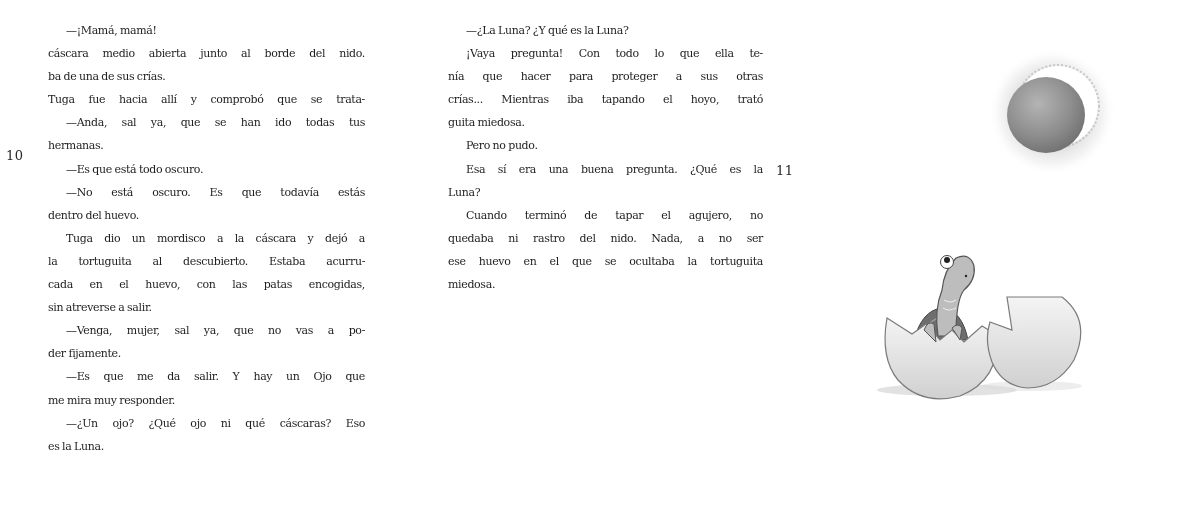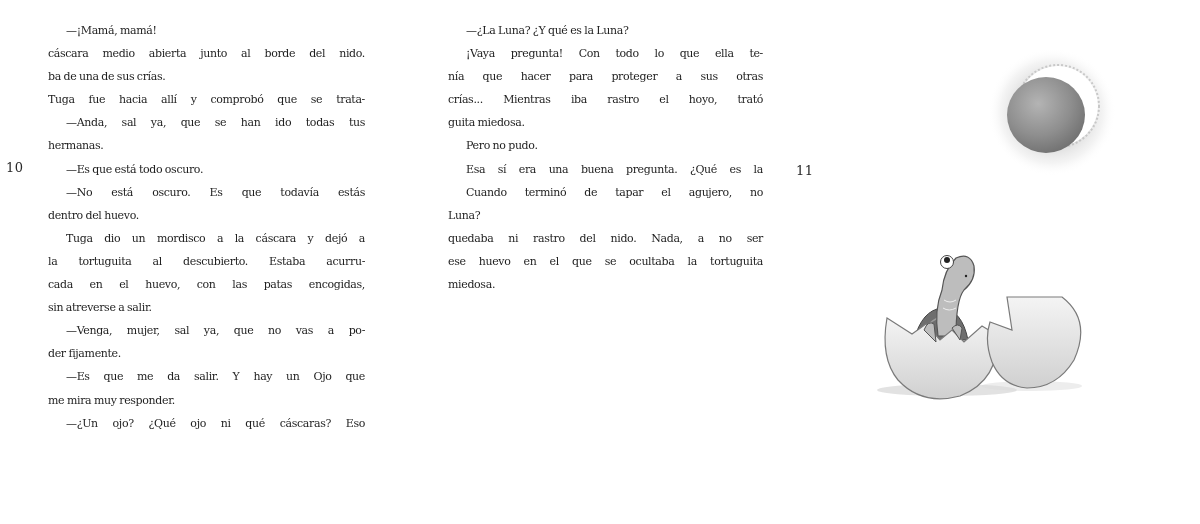--- a/index.html
+++ b/index.html
@@ -48,22 +48,22 @@
     padding-left: 18px;
   }
 
   .page-number {
     position: absolute;
     font-family: "DejaVu Serif", "Liberation Serif", serif;
     font-size: 13px;
     color: #2a2a2a;
     letter-spacing: 0.5px;
   }
-  .page-left .page-number { left: 6px; top: 160px; }
-  .page-right .page-number { left: 376px; top: 163px; }
+  .page-left .page-number { left: 6px; top: 148px; }
+  .page-right .page-number { left: 356px; top: 163px; }
 
   
   .illus-moon {
     position: absolute;
     left: 560px;
     top: 46px;
     width: 140px;
     height: 136px;
   }
   .illus-turtle {
@@ -90,35 +90,36 @@
       <span class="line last">dentro del huevo.</span>
       <span class="line indent">Tuga dio un mordisco a la cáscara y dejó a</span>
       <span class="line">la tortuguita al descubierto. Estaba acurru-</span>
       <span class="line">cada en el huevo, con las patas encogidas,</span>
       <span class="line last">sin atreverse a salir.</span>
       <span class="line indent">—Venga, mujer, sal ya, que no vas a po-</span>
       <span class="line last">der fijamente.</span>
       <span class="line indent">—Es que me da salir. Y hay un Ojo que</span>
       <span class="line last">me mira muy responder.</span>
       <span class="line indent">—¿Un ojo? ¿Qué ojo ni qué cáscaras? Eso</span>
+      <span class="line last">es la Luna.</span>
     </div>
   <span class="page-number">10</span>
 </div>
 
 <div class="page page-right">
   <div class="column" id="right-col">
       <span class="line indent last">—¿La Luna? ¿Y qué es la Luna?</span>
       <span class="line indent">¡Vaya pregunta! Con todo lo que ella te-</span>
       <span class="line">nía que hacer para proteger a sus otras</span>
-      <span class="line">crías... Mientras iba rastro el hoyo, trató</span>
+      <span class="line">crías... Mientras iba tapando el hoyo, trató</span>
       <span class="line last">guita miedosa.</span>
       <span class="line indent last">Pero no pudo.</span>
       <span class="line indent">Esa sí era una buena pregunta. ¿Qué es la</span>
+      <span class="line last">Luna?</span>
       <span class="line indent">Cuando terminó de tapar el agujero, no</span>
-      <span class="line last">Luna?</span>
       <span class="line">quedaba ni rastro del nido. Nada, a no ser</span>
       <span class="line">ese huevo en el que se ocultaba la tortuguita</span>
       <span class="line last">miedosa.</span>
     </div>
   <span class="page-number">11</span>
 
   <svg class="illus-moon" viewBox="0 0 140 136">
     <defs>
       <radialGradient id="halo" cx="50%" cy="50%" r="50%">
         <stop offset="55%" stop-color="#d8d8d8" stop-opacity="0.9"></stop>

